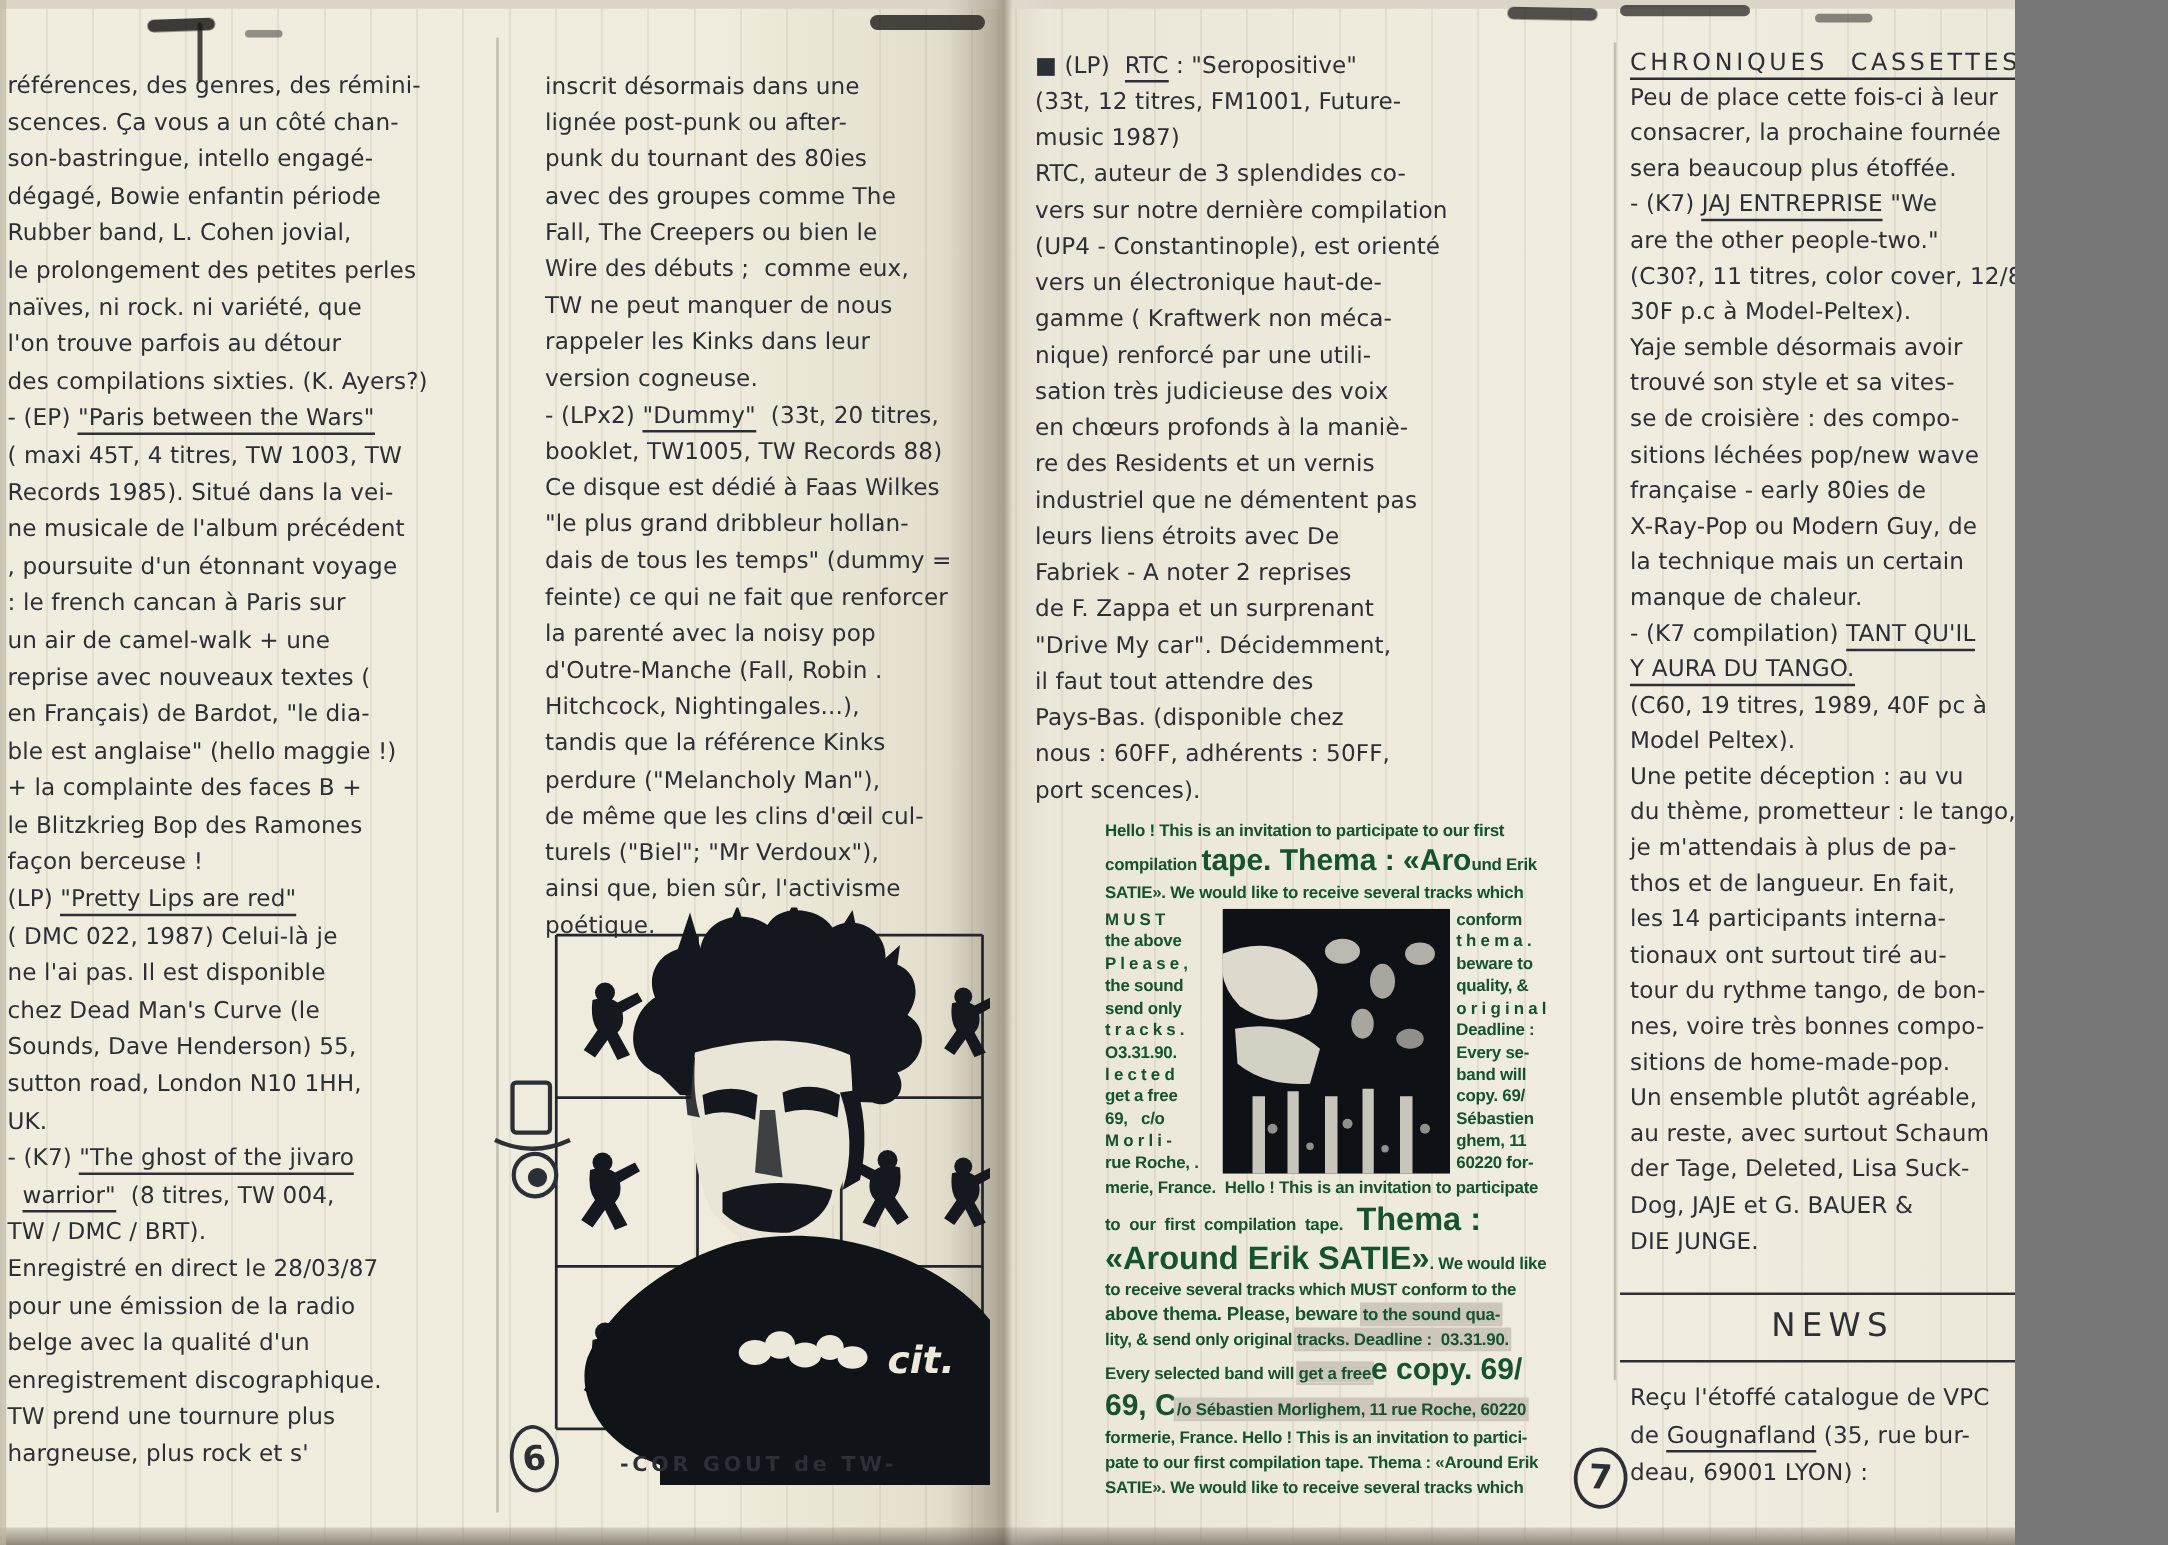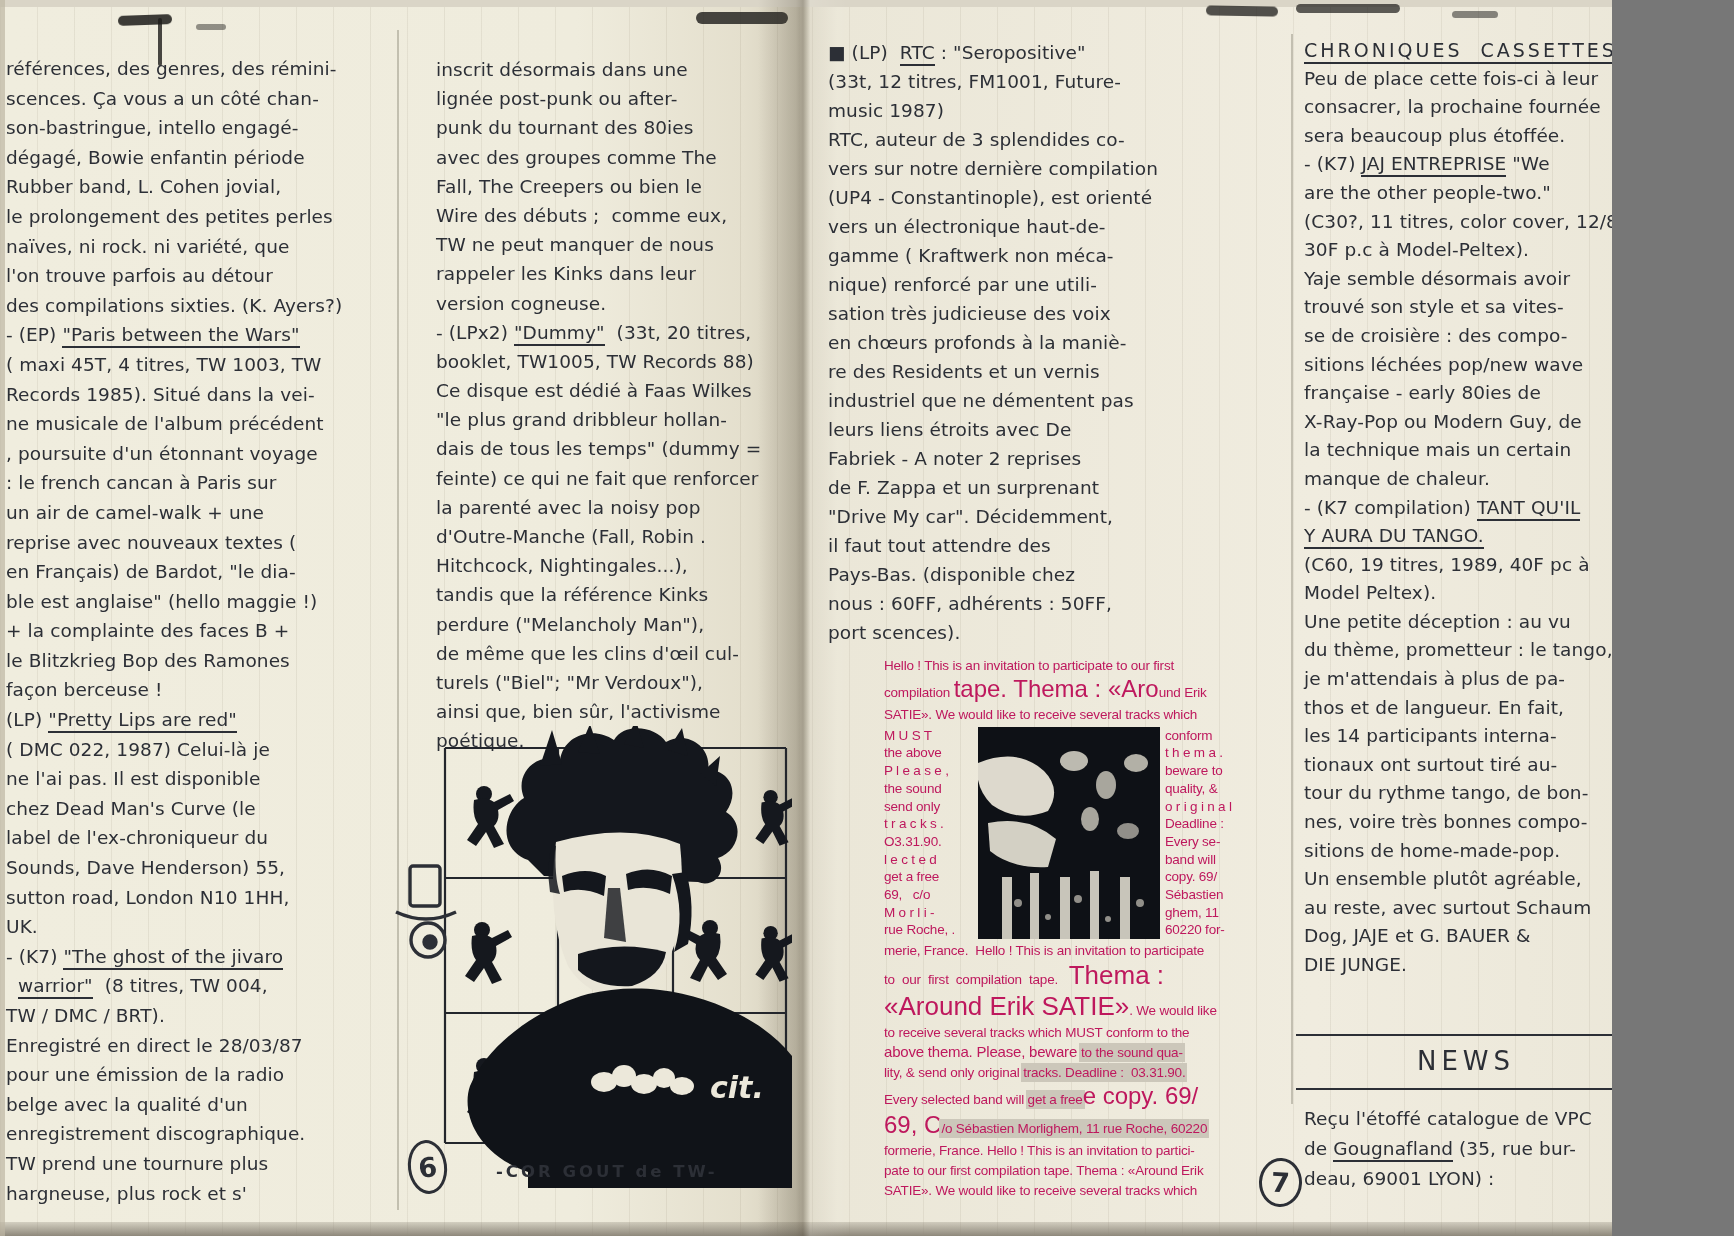--- a/index.html
+++ b/index.html
@@ -43,21 +43,21 @@
   #margin-doodle{position:absolute;left:394px;top:860px;width:64px;height:108px;}
 
   
   #news-box{position:absolute;left:1296px;top:1034px;width:340px;
     border-top:2.5px solid #2c2f36;border-bottom:2.5px solid #2c2f36;
     padding:10px 0 12px 0;text-align:center;}
   #news-box .news-label{font-size:26px;letter-spacing:5px;}
 
   
   #satie-ad{position:absolute;left:884px;top:654px;width:362px;
-    font-family:"Liberation Sans",sans-serif;font-weight:normal;color:#be185d;}
+    font-family:"Liberation Sans",sans-serif;font-weight:bold;color:#14532d;}
   #satie-ad .line{white-space:pre;line-height:1.12;margin-top:2px;}
   #satie-ad .s{font-size:13.5px;letter-spacing:-.2px;}
   #satie-ad .m{font-size:15px;letter-spacing:-.2px;}
   #satie-ad .xl{font-size:24px;}
   #satie-ad .xl2{font-size:26px;}
   #satie-ad .hl{background:#ccc7ba;box-shadow:0 0 0 2px #ccc7ba;}
   #ad-mid{display:flex;align-items:flex-start;margin-top:4px;}
   #ad-left-frags{width:94px;}
   #ad-right-frags{width:78px;margin-left:5px;}
   #ad-left-frags .line,#ad-right-frags .line{font-size:13.5px;line-height:17.7px;
@@ -112,21 +112,20 @@
       <div class="line">reprise avec nouveaux textes (</div>
       <div class="line">en Français) de Bardot, "le dia-</div>
       <div class="line">ble est anglaise" (hello maggie !)</div>
       <div class="line">+ la complainte des faces B +</div>
       <div class="line">le Blitzkrieg Bop des Ramones</div>
       <div class="line">façon berceuse !</div>
       <div class="line"><span>(LP) </span><span class="u">"Pretty Lips are red"</span></div>
       <div class="line">( DMC 022, 1987) Celui-là je</div>
       <div class="line">ne l'ai pas. Il est disponible</div>
       <div class="line">chez Dead Man's Curve (le</div>
-      <div class="line">label de l'ex-chroniqueur du</div>
       <div class="line">Sounds, Dave Henderson) 55,</div>
       <div class="line">sutton road, London N10 1HH,</div>
       <div class="line">UK.</div>
       <div class="line"><span>- (K7) </span><span class="u">"The ghost of the jivaro</span></div>
       <div class="line"><span>  </span><span class="u">warrior"</span><span>  (8 titres, TW 004,</span></div>
       <div class="line">TW / DMC / BRT).</div>
       <div class="line">Enregistré en direct le 28/03/87</div>
       <div class="line">pour une émission de la radio</div>
       <div class="line">belge avec la qualité d'un</div>
       <div class="line">enregistrement discographique.</div>
@@ -207,20 +206,21 @@
       <div class="line">du thème, prometteur : le tango,</div>
       <div class="line">je m'attendais à plus de pa-</div>
       <div class="line">thos et de langueur. En fait,</div>
       <div class="line">les 14 participants interna-</div>
       <div class="line">tionaux ont surtout tiré au-</div>
       <div class="line">tour du rythme tango, de bon-</div>
       <div class="line">nes, voire très bonnes compo-</div>
       <div class="line">sitions de home-made-pop.</div>
       <div class="line">Un ensemble plutôt agréable,</div>
       <div class="line">au reste, avec surtout Schaum</div>
+      <div class="line">der Tage, Deleted, Lisa Suck-</div>
       <div class="line">Dog, JAJE et G. BAUER &amp;</div>
       <div class="line">DIE JUNGE.</div>
     </div>
 
   <div id="news-box">
     <div class="hand news-label" style="position:static;">NEWS</div>
   </div>
   <div class="hand" id="col4-tail">
       <div class="line">Reçu l'étoffé catalogue de VPC</div>
       <div class="line"><span>de </span><span class="u">Gougnafland</span><span> (35, rue bur-</span></div>

